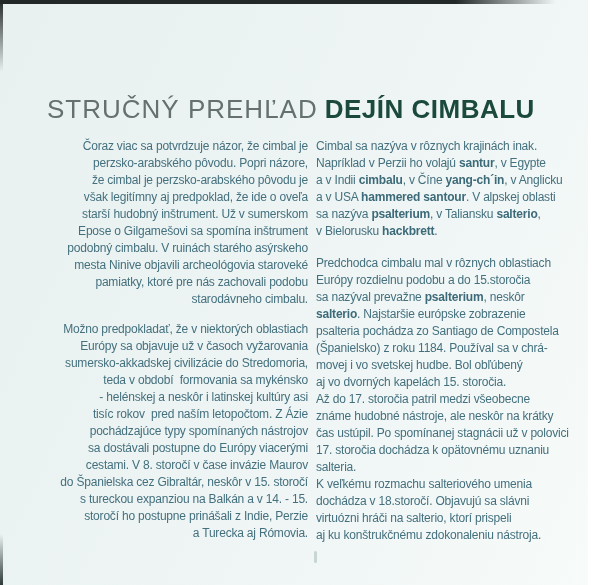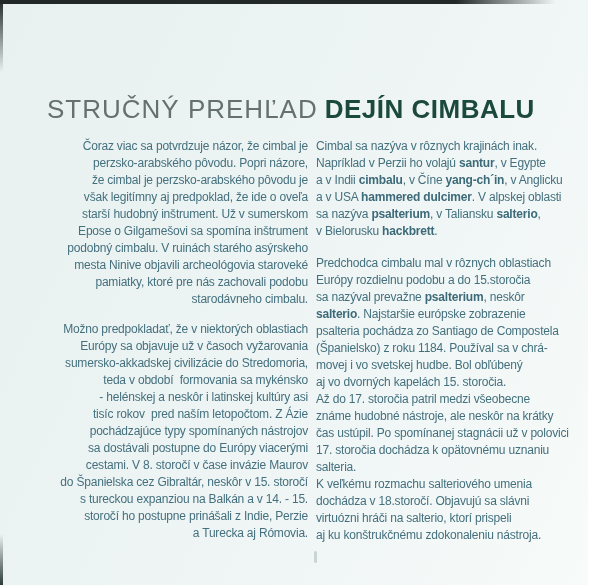--- a/index.html
+++ b/index.html
@@ -95,19 +95,19 @@
   <h1 class="title">
     <span class="light">STRUČNÝ PREHĽAD</span><span class="bold">DEJÍN CIMBALU</span>
   </h1>
 
   <div class="col col-left">
     <p class="para">Čoraz viac sa potvrdzuje názor, že cimbal je<br>perzsko-arabského pôvodu. Popri názore,<br>že cimbal je perzsko-arabského pôvodu je<br>však legitímny aj predpoklad, že ide o oveľa<br>starší hudobný inštrument. Už v sumerskom<br>Epose o Gilgamešovi sa spomína inštrument<br>podobný cimbalu. V ruinách starého asýrskeho<br>mesta Ninive objavili archeológovia staroveké<br>pamiatky, ktoré pre nás zachovali podobu<br>starodávneho cimbalu.</p>
     <p class="para">Možno predpokladať, že v niektorých oblastiach<br>Európy sa objavuje už v časoch vyžarovania<br>sumersko-akkadskej civilizácie do Stredomoria,<br>teda v období  formovania sa mykénsko<br>- helénskej a neskôr i latinskej kultúry asi<br>tisíc rokov  pred naším letopočtom. Z Ázie<br>pochádzajúce typy spomínaných nástrojov<br>sa dostávali postupne do Európy viacerými<br>cestami. V 8. storočí v čase invázie Maurov<br>do Španielska cez Gibraltár, neskôr v 15. storočí<br>s tureckou expanziou na Balkán a v 14. - 15.<br>storočí ho postupne prinášali z Indie, Perzie<br>a Turecka aj Rómovia.</p>
   </div>
 
   <div class="col col-right">
-    <p class="para">Cimbal sa nazýva v rôznych krajinách inak.<br>Napríklad v Perzii ho volajú <b>santur</b>, v Egypte<br>a v Indii <b>cimbalu</b>, v Číne <b>yang-ch´in</b>, v Anglicku<br>a v USA <b>hammered dulcimer</b>. V alpskej oblasti<br>sa nazýva <b>psalterium</b>, v Taliansku <b>salterio</b>,<br>v Bielorusku <b>hackbrett</b>.</p>
+    <p class="para">Cimbal sa nazýva v rôznych krajinách inak.<br>Napríklad v Perzii ho volajú <b>santur</b>, v Egypte<br>a v Indii <b>cimbalu</b>, v Číne <b>yang-ch´in</b>, v Anglicku<br>a v USA <b>hammered santour</b>. V alpskej oblasti<br>sa nazýva <b>psalterium</b>, v Taliansku <b>salterio</b>,<br>v Bielorusku <b>hackbrett</b>.</p>
     <p class="para">Predchodca cimbalu mal v rôznych oblastiach<br>Európy rozdielnu podobu a do 15.storočia<br>sa nazýval prevažne <b>psalterium</b>, neskôr<br><b>salterio</b>. Najstaršie európske zobrazenie<br>psalteria pochádza zo Santiago de Compostela<br>(Španielsko) z roku 1184. Používal sa v chrá-<br>movej i vo svetskej hudbe. Bol obľúbený<br>aj vo dvorných kapelách 15. storočia.<br>Až do 17. storočia patril medzi všeobecne<br>známe hudobné nástroje, ale neskôr na krátky<br>čas ustúpil. Po spomínanej stagnácii už v polovici<br>17. storočia dochádza k opätovnému uznaniu<br>salteria.<br>K veľkému rozmachu salteriového umenia<br>dochádza v 18.storočí. Objavujú sa slávni<br>virtuózni hráči na salterio, ktorí prispeli<br>aj ku konštrukčnému zdokonaleniu nástroja.</p>
   </div>
 
   <div class="scan-speck"></div>
 
 </div>
 
 </body></html>

